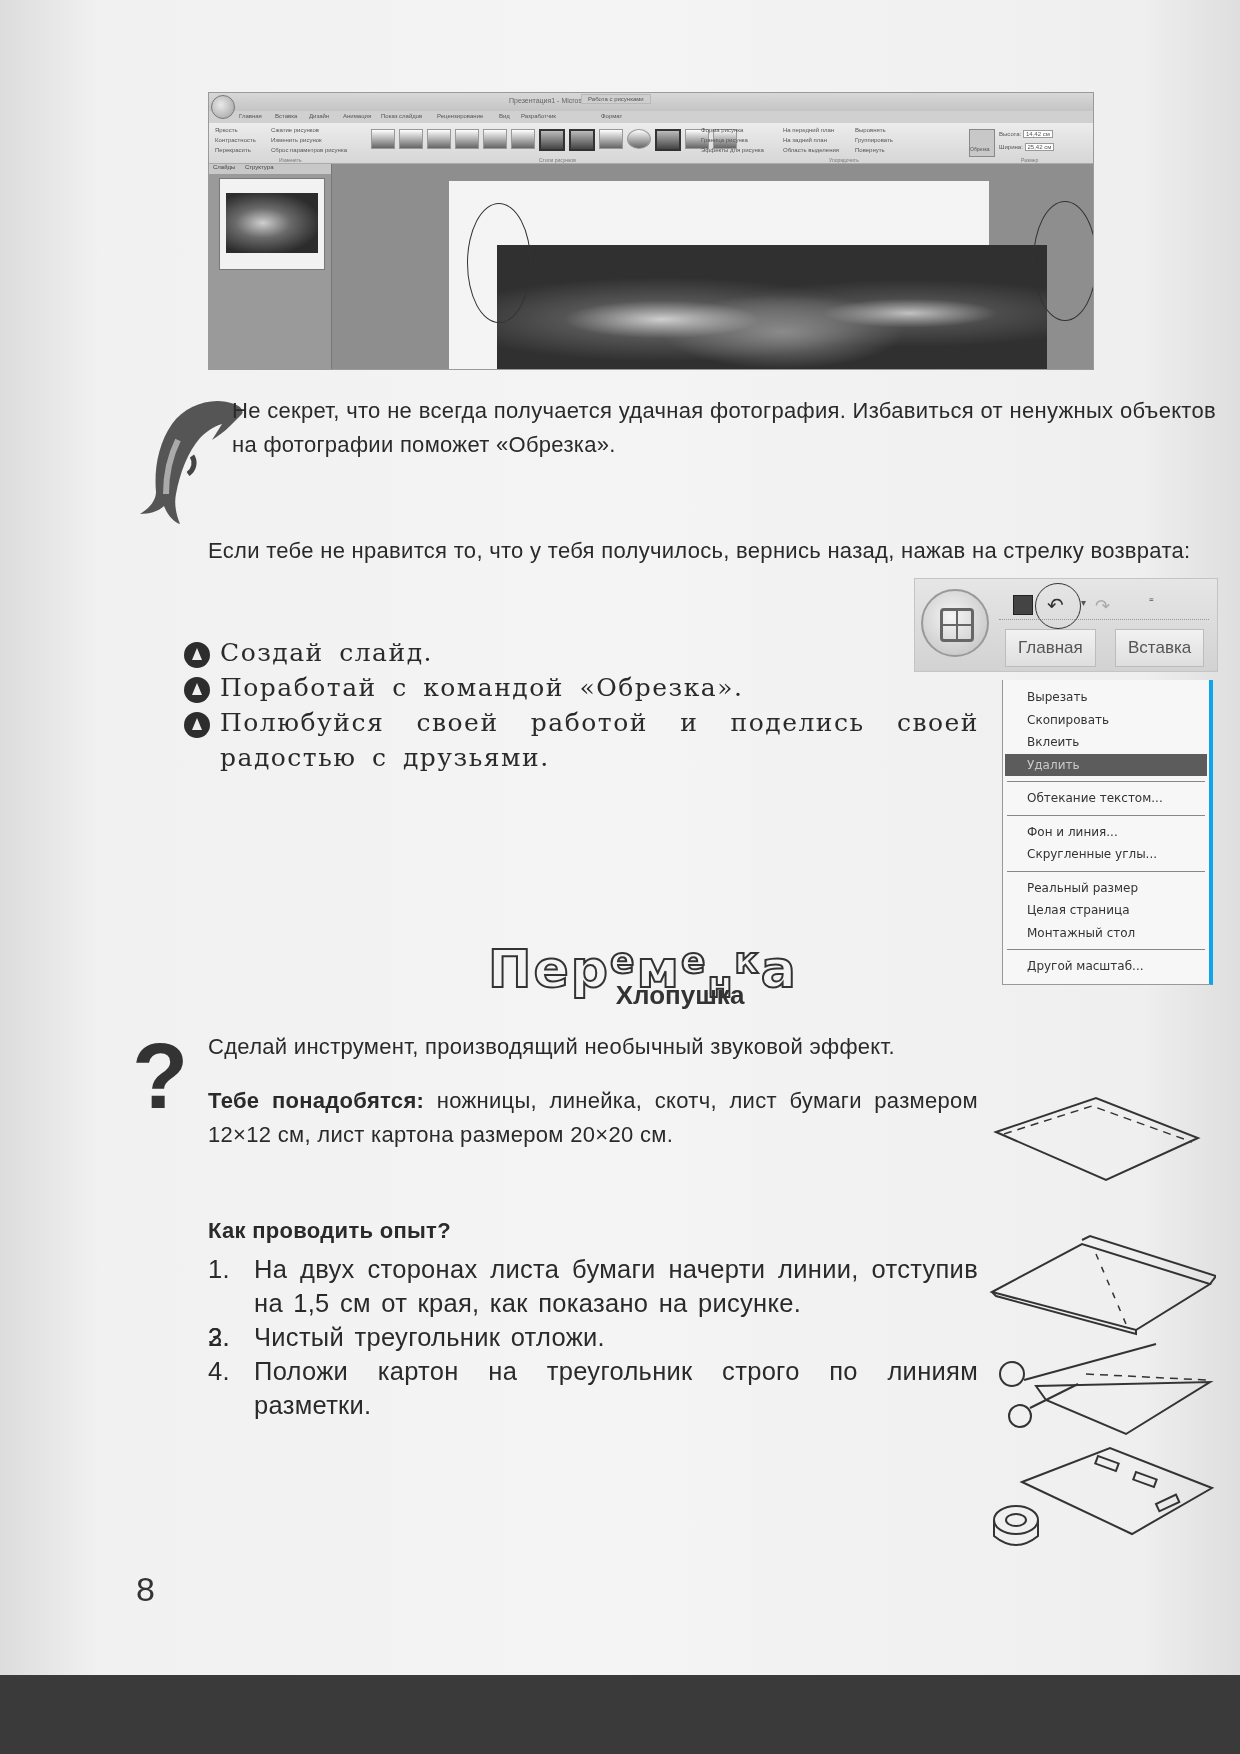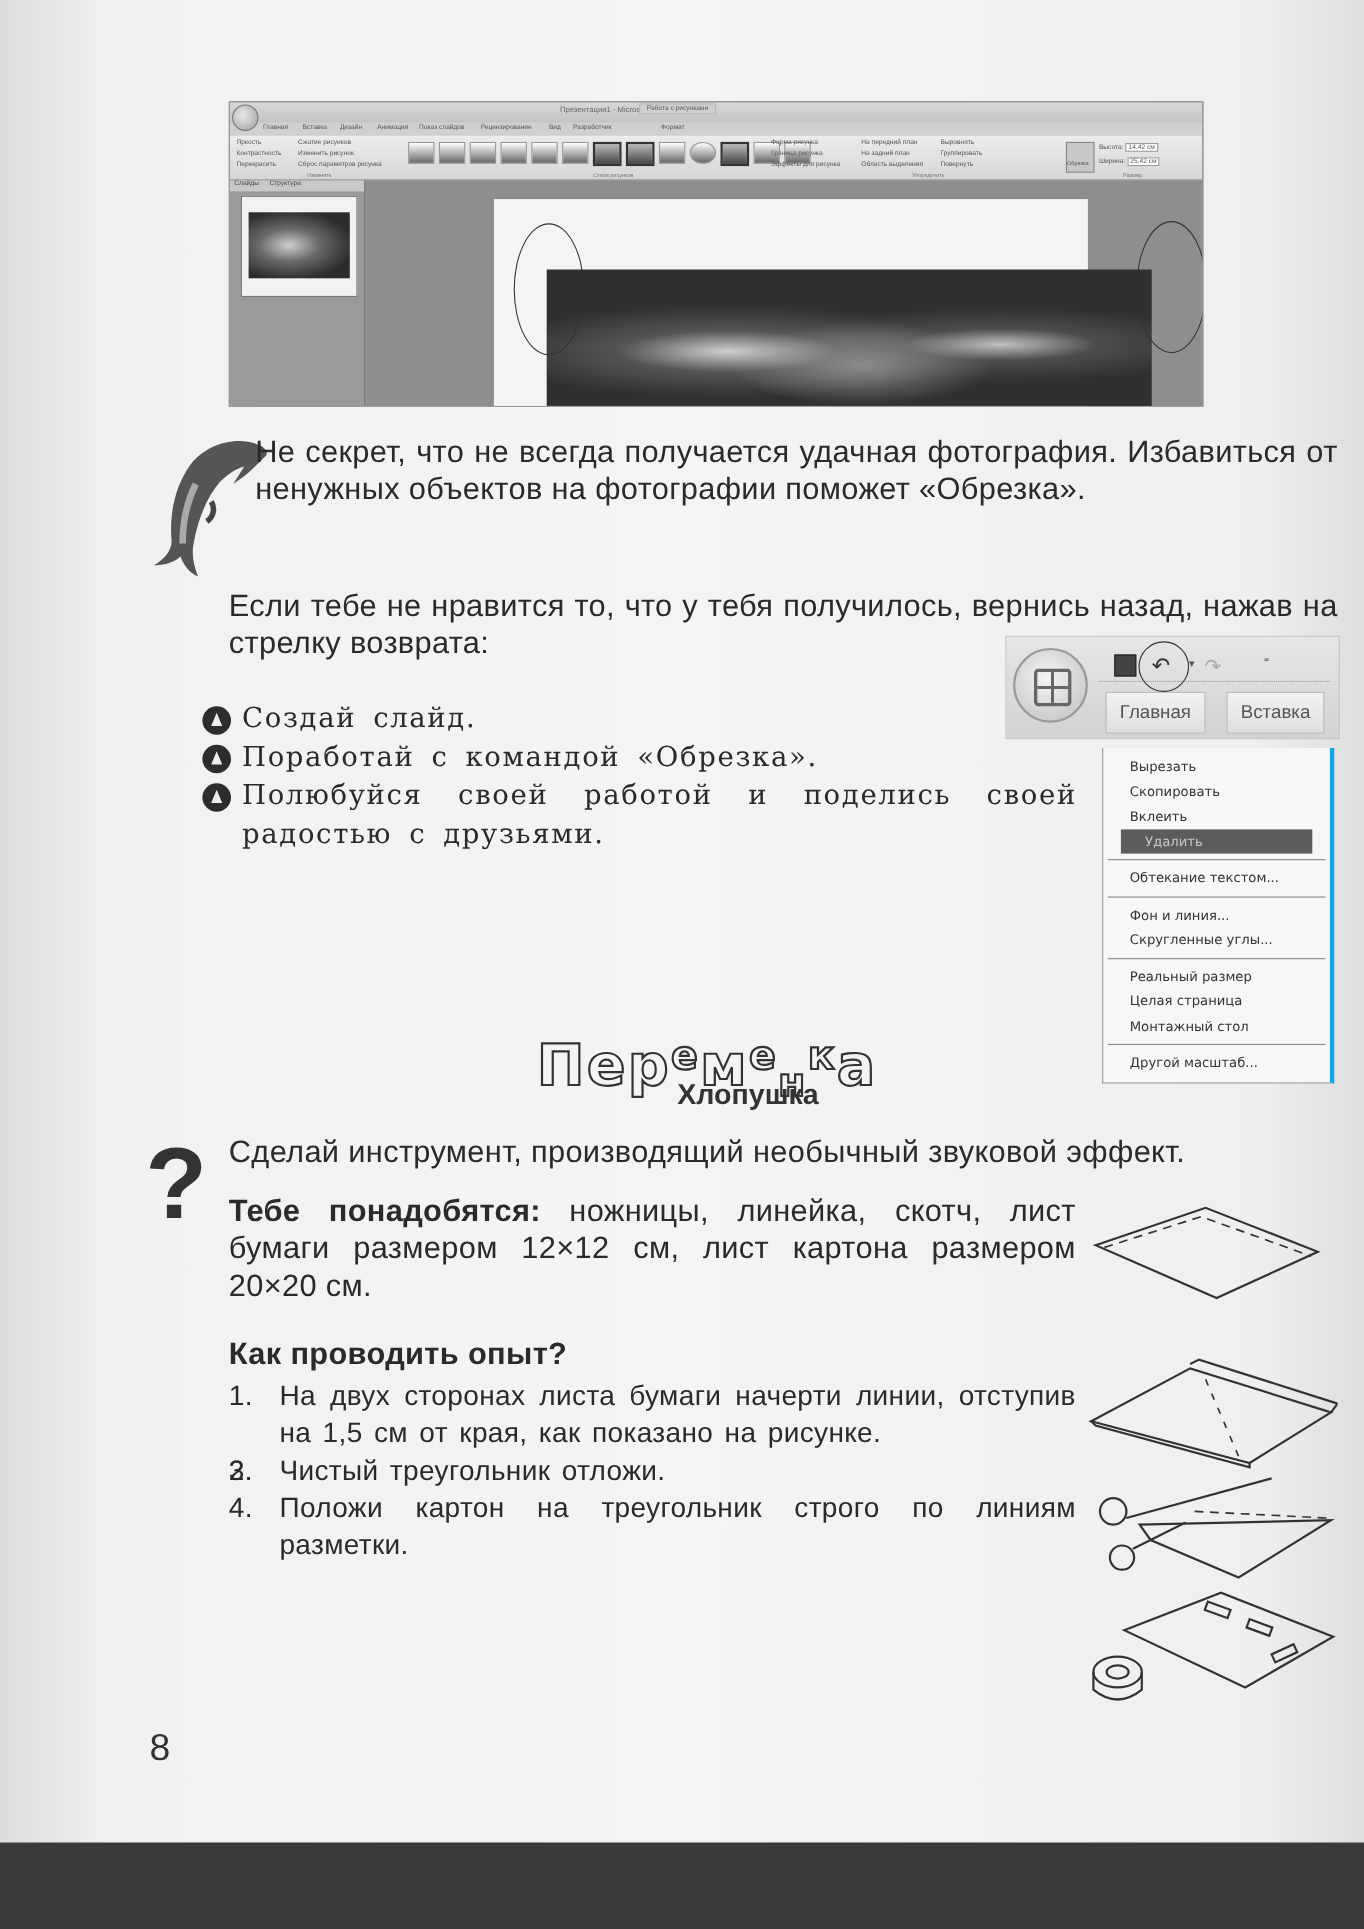--- a/index.html
+++ b/index.html
@@ -77,21 +77,21 @@
       radial-gradient(ellipse at 52% 70%, rgba(200,200,200,.6) 0%, transparent 30%),
       #303030;
   }
   .crop-circle {
     position: absolute; width: 62px; height: 118px; border: 1.5px solid #333; border-radius: 50%;
   }
 
   
   .sans { font-family: "Liberation Sans", sans-serif; }
   .para {
-    position: absolute; font-size: 28px; line-height: 34px; text-align: justify;
+    position: absolute; font-size: 22px; line-height: 34px; text-align: justify;
     text-align-last: left; color: #2a2a2a; letter-spacing: 0.3px;
   }
   .dolphin { position: absolute; left: 134px; top: 396px; width: 112px; height: 130px; }
   .qmark {
     position: absolute; left: 132px; top: 1030px; font-family: "Liberation Sans", sans-serif;
     font-weight: bold; font-size: 92px; line-height: 92px; color: #333;
   }
 
   .steps { position: absolute; left: 184px; top: 635px; width: 795px; }
   .step {
@@ -138,21 +138,21 @@
     font-size: 17px; color: #555; border: 1px solid #bcbcbc; background: linear-gradient(#f2f2f2,#dedede);
   }
 
   
   .ctx-menu {
     position: absolute; left: 1002px; top: 680px; width: 206px; height: 304px;
     background: #f7f7f7; border-left: 1px solid #999; border-right: 4px solid #0ea5e9; border-bottom: 1px solid #999;
     font-family: "DejaVu Sans", sans-serif; font-size: 12px; color: #333;
   }
   .ctx-item { height: 22.5px; line-height: 22.5px; padding-left: 24px; white-space: nowrap; }
-  .ctx-item.hl { background: #5c5c5c; color: #c8c8c8; margin: 0 16px; padding-left: 22px; }
+  .ctx-item.hl { background: #5c5c5c; color: #c8c8c8; margin: 0 2px; padding-left: 22px; }
   .ctx-sep { height: 1px; background: #888; margin: 5px 4px; }
 
   
   .peremenka {
     position: absolute; left: 488px; top: 930px; width: 380px; height: 62px;
     font-family: "DejaVu Sans", sans-serif; font-weight: bold; font-size: 52px; line-height: 62px;
     color: #f4f4f4; -webkit-text-stroke: 2px #333; letter-spacing: 2px; 
   }
   .peremenka .up { font-size: 36px; vertical-align: 14px; }
   .peremenka .down { font-size: 36px; vertical-align: -10px; }

